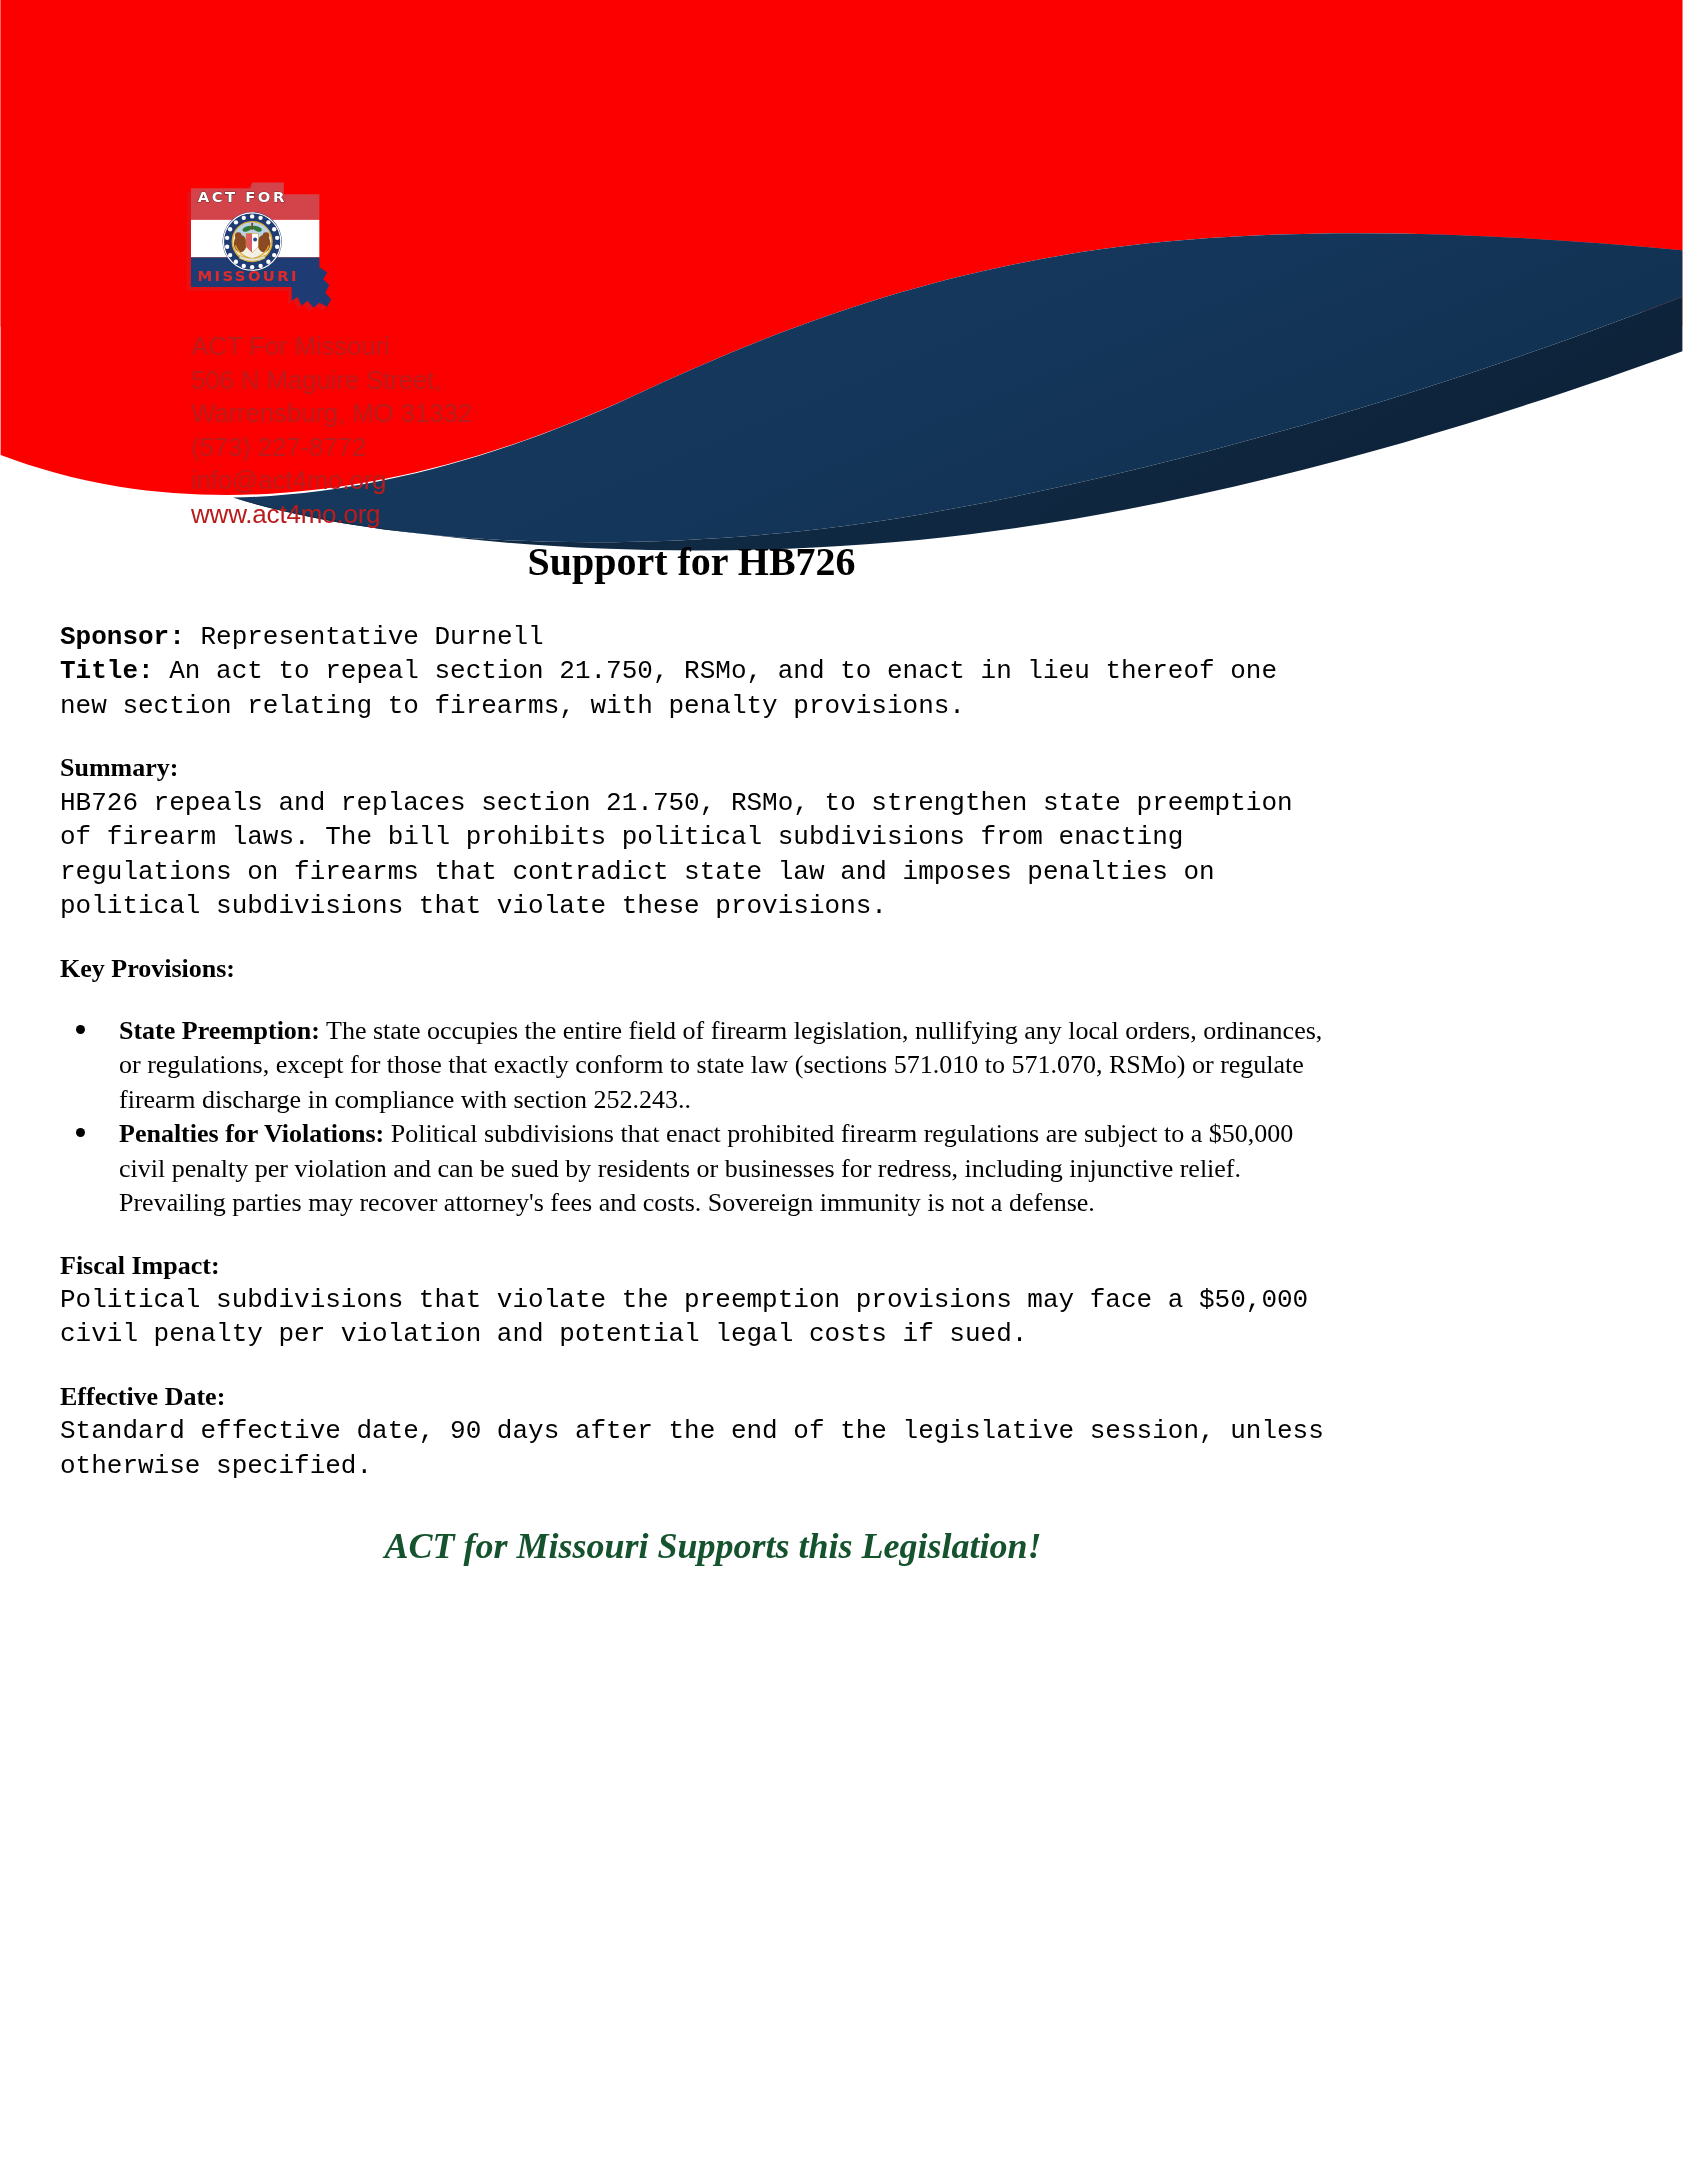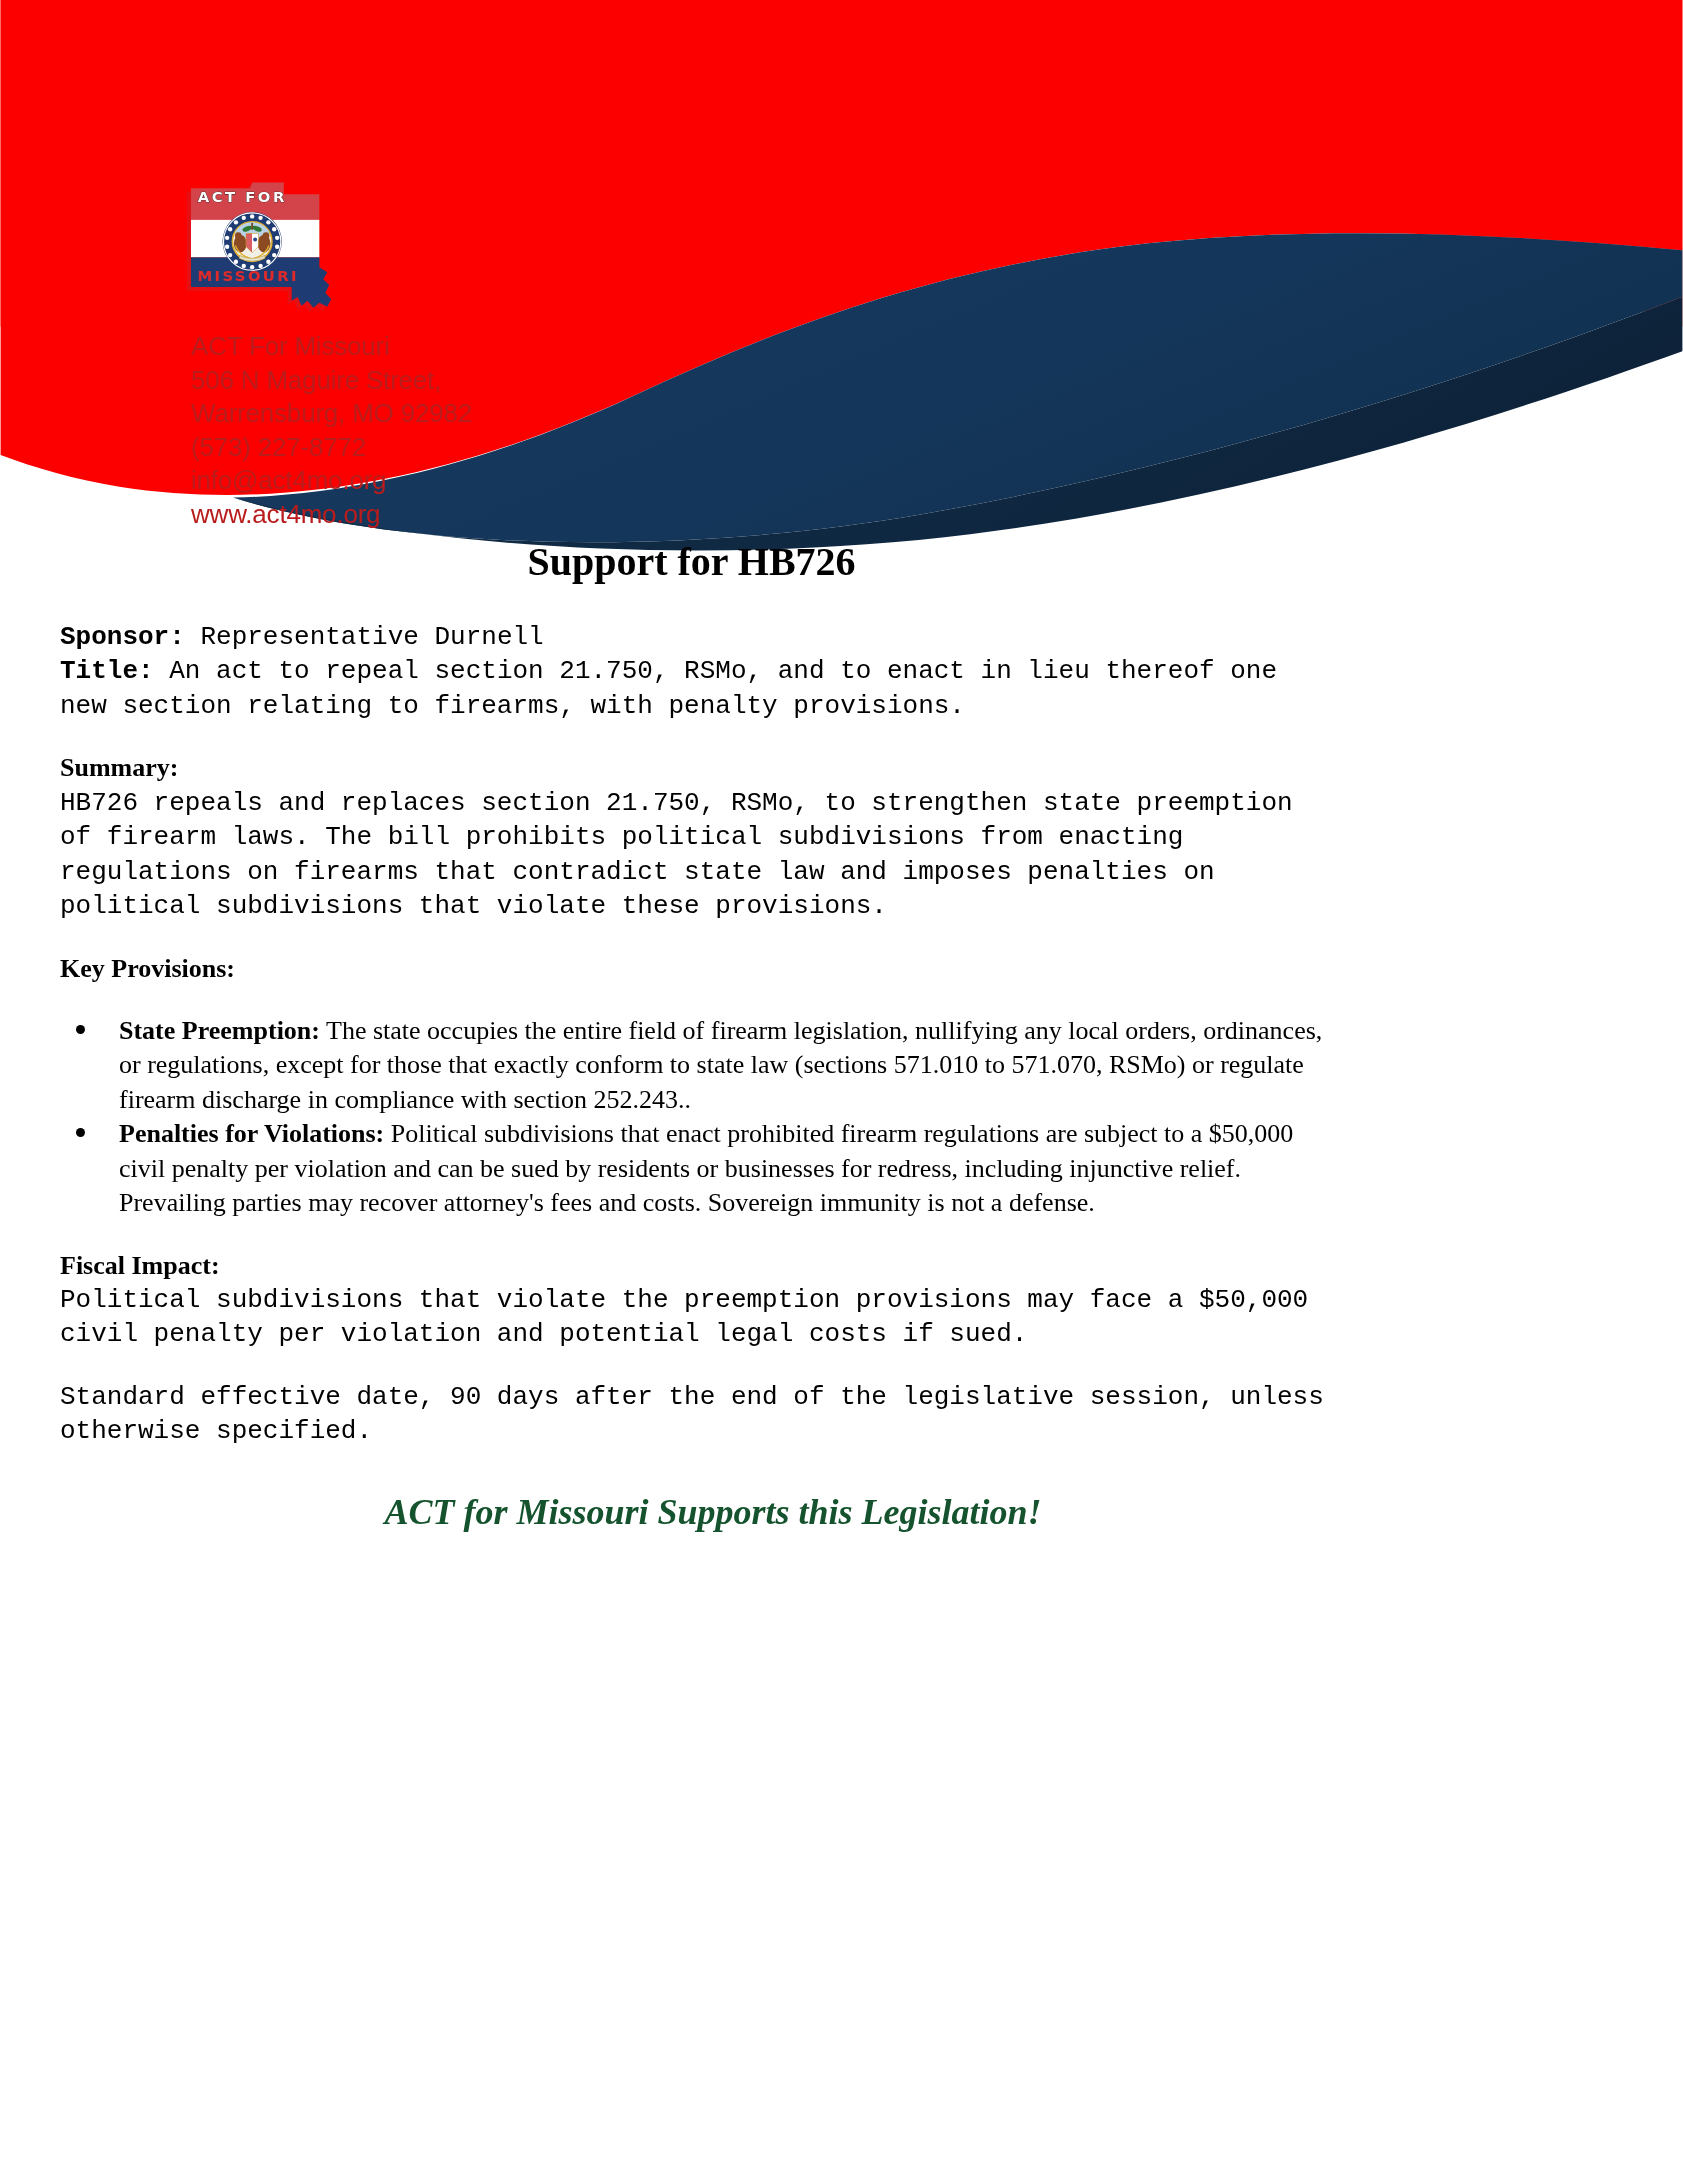--- a/index.html
+++ b/index.html
@@ -265,21 +265,21 @@
 
       <g>
         <text x="68" y="106" font-family="DejaVu Sans, sans-serif" font-size="15" font-weight="bold" fill="#e02a2a" text-anchor="middle" letter-spacing="2.4">MISSOURI</text>
       </g>
     </svg>
   </div>
 
   <div id="contact-block">
     <span class="line">ACT For Missouri</span>
     <span class="line">506 N Maguire Street,</span>
-    <span class="line">Warrensburg, MO 92982</span>
+    <span class="line">Warrensburg, MO 31332</span>
     <span class="line">(573) 227-8772</span>
     <span class="line">info@act4mo.org</span>
     <span class="line">www.act4mo.org</span>
   </div>
 </div>
 
 <div id="doc-body">
 
   <h1 id="doc-title">Support for HB726</h1>
 
@@ -317,20 +317,21 @@
       </li>
     </ul>
 
     <div class="spacer-sm"></div>
 
     <p class="sec-head">Fiscal Impact:</p>
     <p class="para">Political subdivisions that violate the preemption provisions may face a $50,000 civil penalty per violation and potential legal costs if sued.</p>
 
     <div class="spacer-sm"></div>
 
+    <p class="sec-head">Effective Date:</p>
     <p class="para">Standard effective date, 90 days after the end of the legislative session, unless otherwise specified.</p>
 
     <div class="spacer-lg"></div>
 
     <p id="closing-line">ACT for Missouri Supports this Legislation!</p>
 
   </div>
 </div>
 
 

